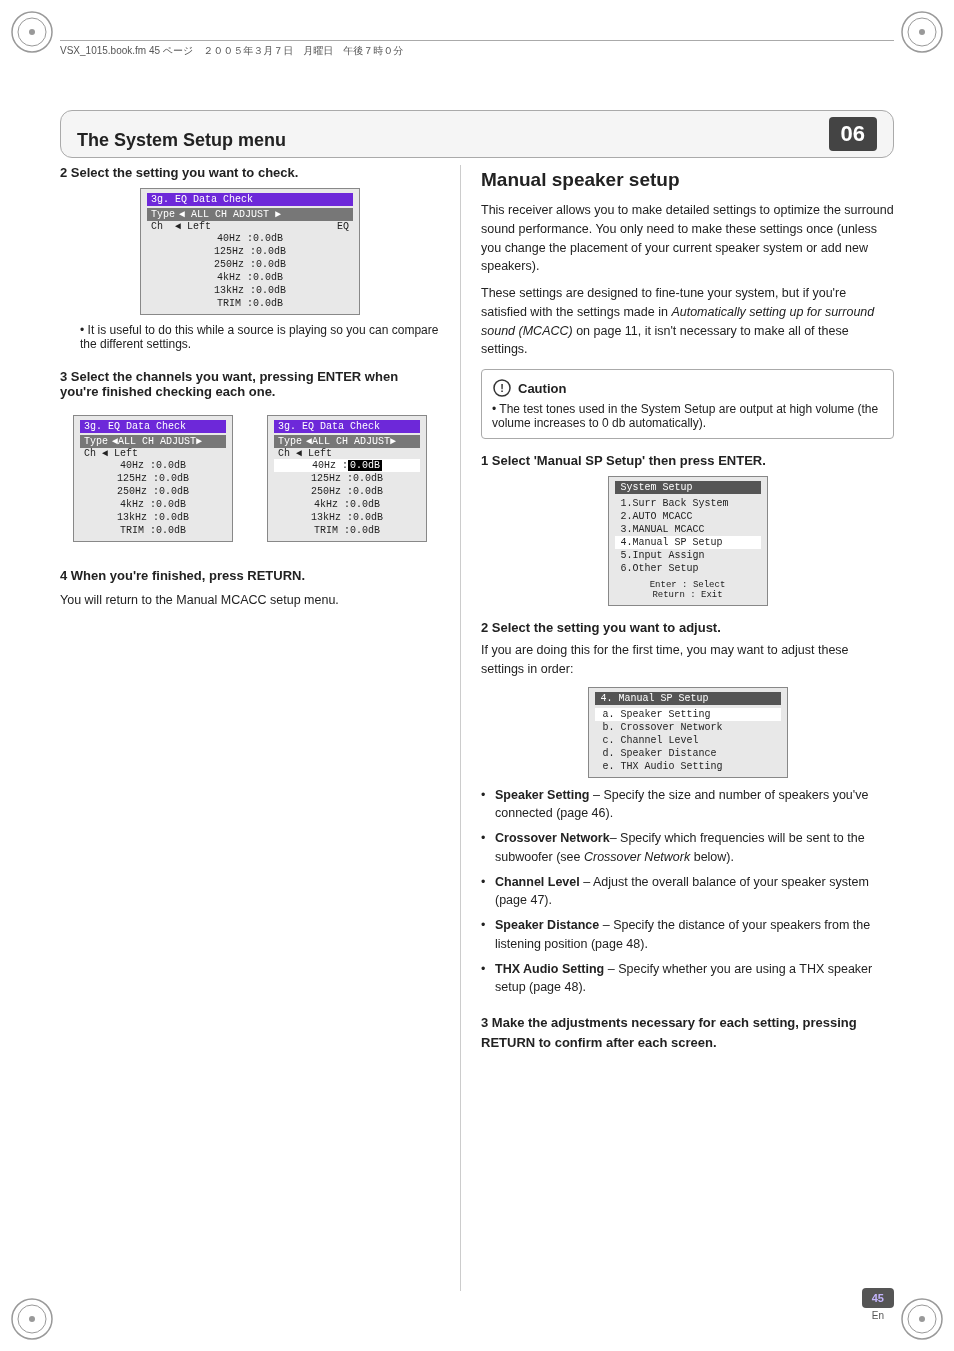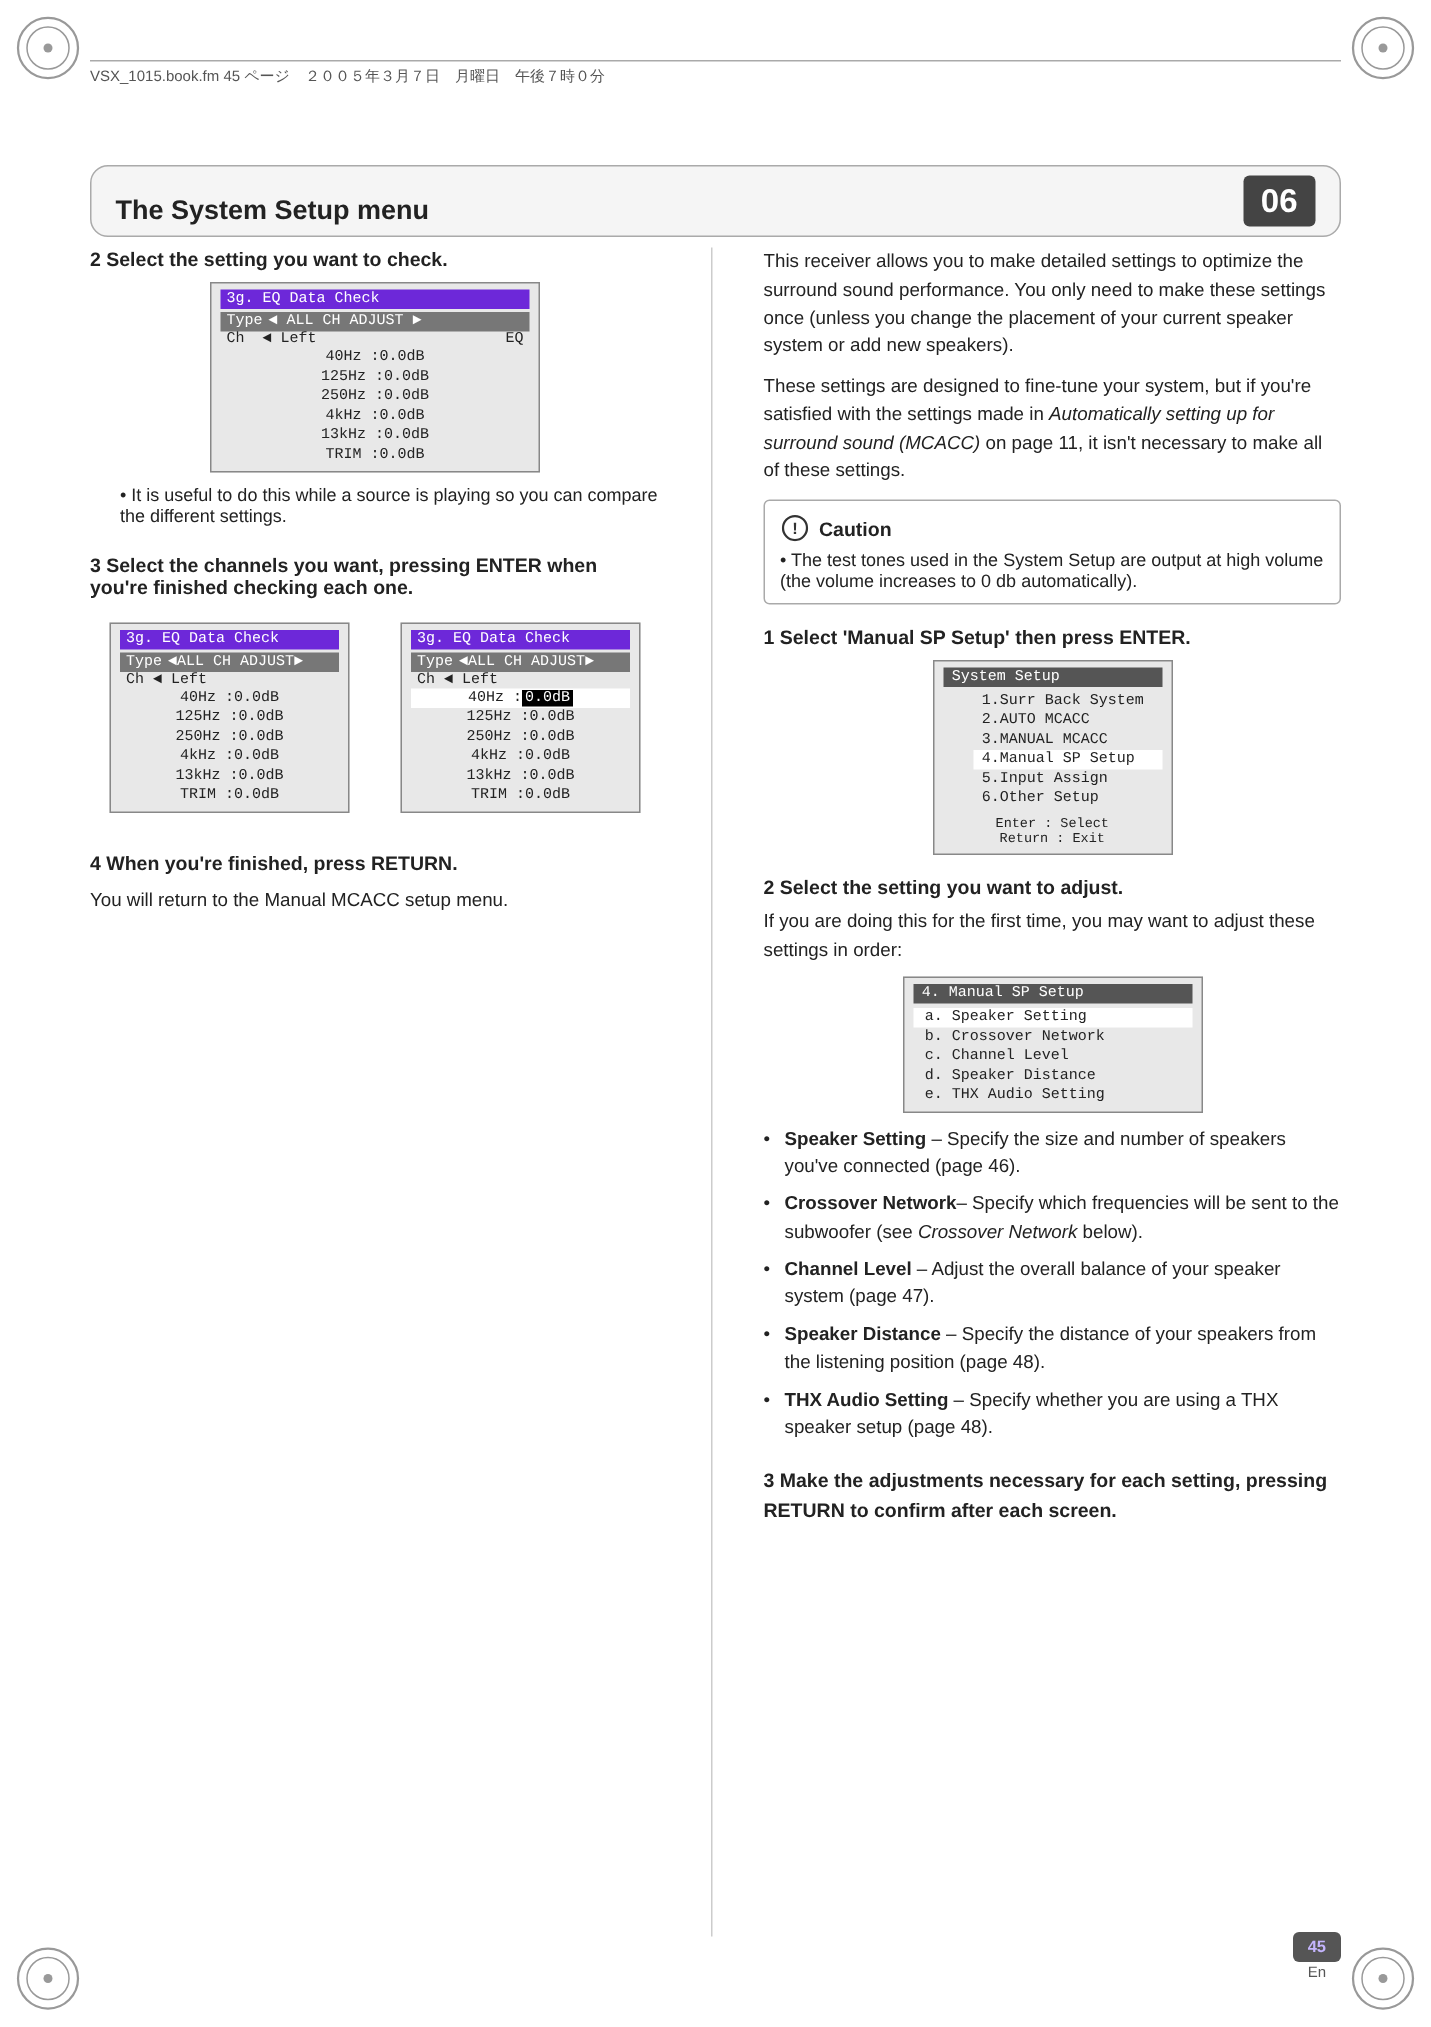--- a/index.html
+++ b/index.html
@@ -66,21 +66,21 @@
     }
 
     
     .content {
       position: absolute;
       top: 165px;
       left: 60px;
       right: 60px;
       bottom: 60px;
       display: flex;
-      gap: 34px;
+      gap: 20px;
     }
 
     
     .left-col {
       flex: 0 0 380px;
     }
 
     
     .right-col {
       flex: 1;
@@ -220,21 +220,20 @@
     .sys-setup-screen .ss-title {
       background: #555;
       color: #fff;
       padding: 1px 6px;
       font-size: 10px;
       margin-bottom: 3px;
     }
     .sys-setup-screen .ss-item {
       padding: 1px 6px;
       font-size: 10px;
-      margin-left: 20px;
     }
     .sys-setup-screen .ss-item.selected {
       background: #fff;
     }
     .sys-setup-screen .ss-footer {
       text-align: center;
       font-size: 9px;
       margin-top: 4px;
       padding: 1px 0;
     }
@@ -486,20 +485,21 @@
 
     <div class="step-heading">4   When you're finished, press RETURN.</div>
     <p class="body-text">You will return to the Manual MCACC setup menu.</p>
 
   </div>
 
   <div class="divider"></div>
 
   <div class="right-col">
 
+    <h2 class="section-title">Manual speaker setup</h2>
 
     <p class="body-text">This receiver allows you to make detailed settings to optimize the surround sound performance. You only need to make these settings once (unless you change the placement of your current speaker system or add new speakers).</p>
 
     <p class="body-text">
       These settings are designed to fine-tune your system, but if you're satisfied with the settings made in <em>Automatically setting up for surround sound (MCACC)</em> on page 11, it isn't necessary to make all of these settings.
     </p>
 
     <div class="caution-box">
       <div class="caution-title">
         <span class="caution-icon">

